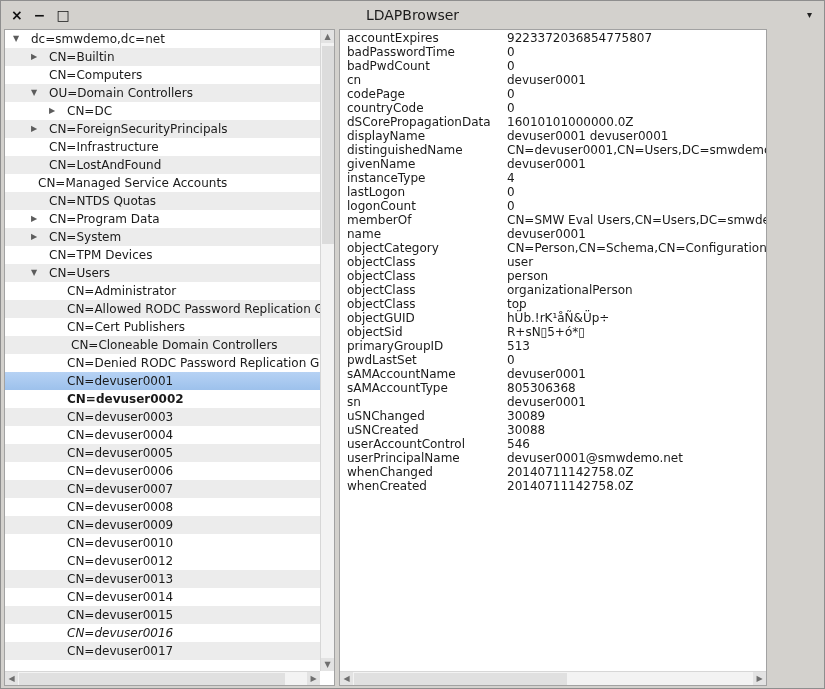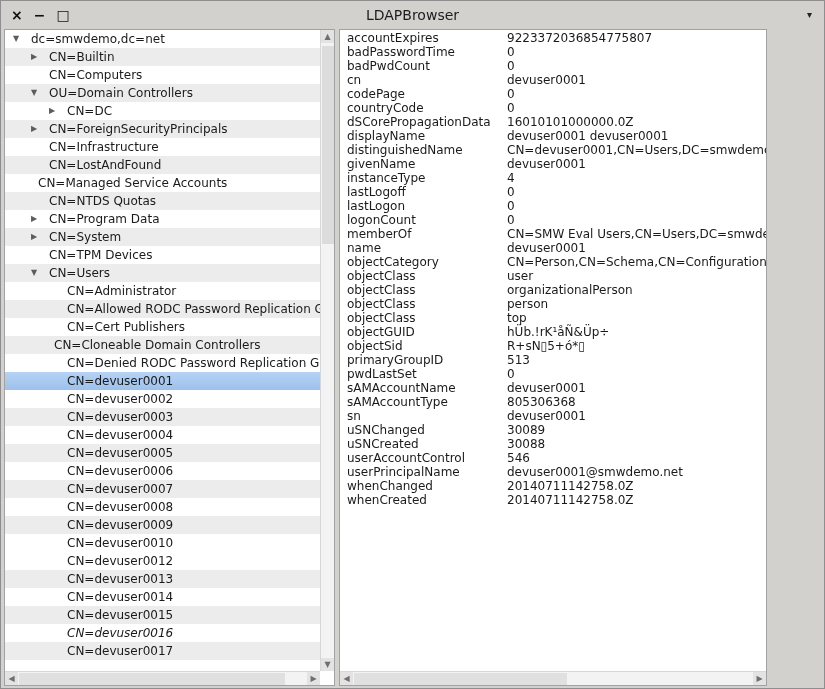--- a/index.html
+++ b/index.html
@@ -120,33 +120,33 @@
           <span class="tlabel">CN=Administrator</span>
         </div>
         <div class="trow alt" style="padding-left: 44px;">
           <span class="arrow"></span>
           <span class="tlabel">CN=Allowed RODC Password Replication Group</span>
         </div>
         <div class="trow" style="padding-left: 44px;">
           <span class="arrow"></span>
           <span class="tlabel">CN=Cert Publishers</span>
         </div>
-        <div class="trow alt" style="padding-left: 31px;">
+        <div class="trow alt" style="padding-left: 48px;">
           <span class="arrow"></span>
           <span class="tlabel">CN=Cloneable Domain Controllers</span>
         </div>
         <div class="trow" style="padding-left: 44px;">
           <span class="arrow"></span>
           <span class="tlabel">CN=Denied RODC Password Replication Group</span>
         </div>
         <div class="trow sel" style="padding-left: 44px;">
           <span class="arrow"></span>
           <span class="tlabel">CN=devuser0001</span>
         </div>
-        <div class="trow" style="padding-left: 44px;">
+        <div class="trow" style="padding-left: 44px; font-weight: bold;">
           <span class="arrow"></span>
           <span class="tlabel">CN=devuser0002</span>
         </div>
         <div class="trow alt" style="padding-left: 44px;">
           <span class="arrow"></span>
           <span class="tlabel">CN=devuser0003</span>
         </div>
         <div class="trow" style="padding-left: 44px;">
           <span class="arrow"></span>
           <span class="tlabel">CN=devuser0004</span>
@@ -222,29 +222,28 @@
         <div class="arow"><span class="aname">badPasswordTime</span><span class="aval">0</span></div>
         <div class="arow"><span class="aname">badPwdCount</span><span class="aval">0</span></div>
         <div class="arow"><span class="aname">cn</span><span class="aval">devuser0001</span></div>
         <div class="arow"><span class="aname">codePage</span><span class="aval">0</span></div>
         <div class="arow"><span class="aname">countryCode</span><span class="aval">0</span></div>
         <div class="arow"><span class="aname">dSCorePropagationData</span><span class="aval">16010101000000.0Z</span></div>
         <div class="arow"><span class="aname">displayName</span><span class="aval">devuser0001 devuser0001</span></div>
         <div class="arow"><span class="aname">distinguishedName</span><span class="aval">CN=devuser0001,CN=Users,DC=smwdemo,DC=net</span></div>
         <div class="arow"><span class="aname">givenName</span><span class="aval">devuser0001</span></div>
         <div class="arow"><span class="aname">instanceType</span><span class="aval">4</span></div>
-        <div class="arow"><span class="aname">lastLogoff</span><span class="aval">0</span></div>
         <div class="arow"><span class="aname">lastLogon</span><span class="aval">0</span></div>
         <div class="arow"><span class="aname">logonCount</span><span class="aval">0</span></div>
         <div class="arow"><span class="aname">memberOf</span><span class="aval">CN=SMW Eval Users,CN=Users,DC=smwdemo,DC=net</span></div>
         <div class="arow"><span class="aname">name</span><span class="aval">devuser0001</span></div>
         <div class="arow"><span class="aname">objectCategory</span><span class="aval">CN=Person,CN=Schema,CN=Configuration,DC=smwdemo,DC=net</span></div>
         <div class="arow"><span class="aname">objectClass</span><span class="aval">user</span></div>
+        <div class="arow"><span class="aname">objectClass</span><span class="aval">person</span></div>
         <div class="arow"><span class="aname">objectClass</span><span class="aval">organizationalPerson</span></div>
-        <div class="arow"><span class="aname">objectClass</span><span class="aval">person</span></div>
         <div class="arow"><span class="aname">objectClass</span><span class="aval">top</span></div>
         <div class="arow"><span class="aname">objectGUID</span><span class="aval">hÜb.!rK¹åÑ&amp;Üp÷</span></div>
         <div class="arow"><span class="aname">objectSid</span><span class="aval">R+sN▯5+ó*▯</span></div>
         <div class="arow"><span class="aname">primaryGroupID</span><span class="aval">513</span></div>
         <div class="arow"><span class="aname">pwdLastSet</span><span class="aval">0</span></div>
         <div class="arow"><span class="aname">sAMAccountName</span><span class="aval">devuser0001</span></div>
         <div class="arow"><span class="aname">sAMAccountType</span><span class="aval">805306368</span></div>
         <div class="arow"><span class="aname">sn</span><span class="aval">devuser0001</span></div>
         <div class="arow"><span class="aname">uSNChanged</span><span class="aval">30089</span></div>
         <div class="arow"><span class="aname">uSNCreated</span><span class="aval">30088</span></div>

